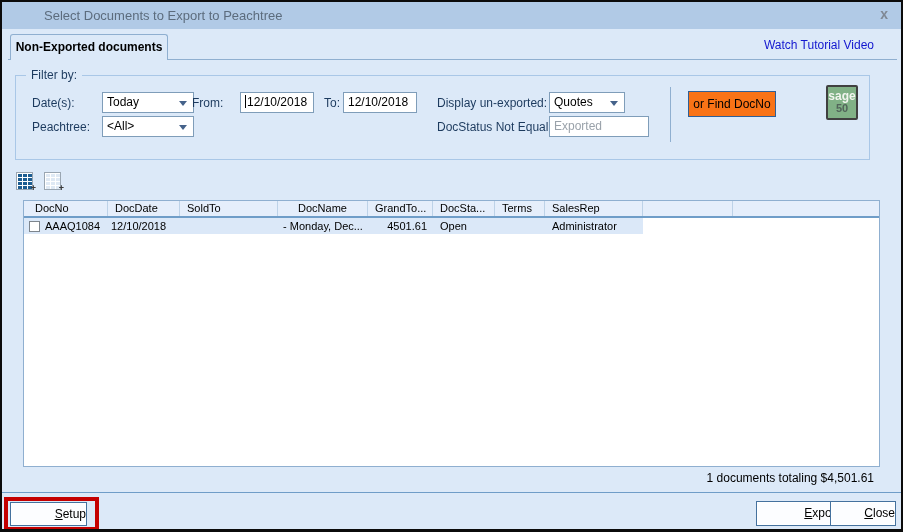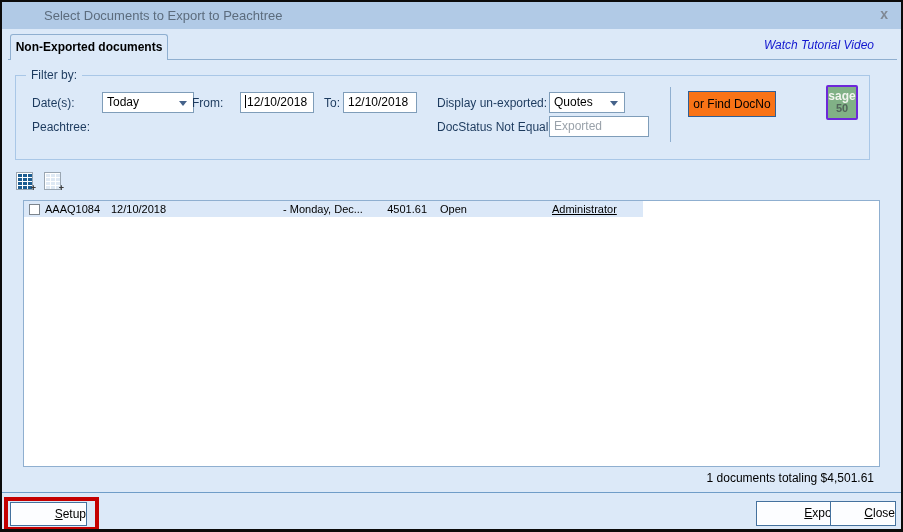--- a/index.html
+++ b/index.html
@@ -36,21 +36,21 @@
   .tab {
     position:absolute; left:8px; top:32px; width:158px; height:26px;
     background:#dce9f8;
     border:1px solid #8fafd0; border-bottom:none;
     border-radius:3px 3px 0 0;
     font-weight:bold; font-size:12px; color:#000;
     text-align:center; line-height:25px;
   }
   .tutorial-link {
     position:absolute; right:27px; top:36px;
-    color:#1216cf; font-size:12px; cursor:pointer;font-style:italic;
+    color:#1216cf; font-size:12px; cursor:pointer;
   }
 
   
   .groupbox {
     position:absolute; left:13px; top:73px; width:855px; height:85px;
     border:1px solid #a9c7e7;
   }
   .groupbox .legend {
     position:absolute; left:10px; top:-8px;
     background:#dce9f8; padding:0 5px;
@@ -75,21 +75,21 @@
   .vdivider { position:absolute; left:668px; top:85px; width:1px; height:55px; background:#8fafd0; }
 
   .find-btn {
     position:absolute; left:686px; top:89px; width:88px; height:26px;
     background:#f97316; border:1px solid #2f5f96;
     font-size:12px; color:#000; text-align:center; line-height:24px; cursor:pointer;
   }
 
   .sage-logo {
     position:absolute; left:824px; top:83px; width:32px; height:35px;
-    background:#81b186; border:2px solid #6d28d9; border-radius:2px;
+    background:#81b186; border:2px solid #404040; border-radius:2px;
     text-align:center; line-height:1;
   }
   .sage-logo .l1 { display:block; margin-top:3px; font-weight:bold; font-size:12px; color:#f2f5ef; letter-spacing:0; }
   .sage-logo .l2 { display:block; margin-top:1px; font-weight:bold; font-size:11px; color:#52645a; }
 
   
   .mini-icon { position:absolute; top:170px; width:20px; height:20px; cursor:pointer; }
   .mini-icon .frame {
     position:absolute; left:0; top:0; width:17px; height:18px;
     border:1px solid #9aa6b2; background:#fff;
@@ -170,20 +170,24 @@
     <span class="legend">Filter by:</span>
   </div>
 
   <span class="flabel" style="left:30px; top:93px;">Date(s):</span>
   <div class="combo" style="left:100px; top:90px; width:92px;">
     <span>Today</span>
     <span class="arrow"></span>
   </div>
 
   <span class="flabel" style="left:30px; top:117px;">Peachtree:</span>
+  <div class="combo" style="left:100px; top:114px; width:92px;">
+    <span>&lt;All&gt;</span>
+    <span class="arrow"></span>
+  </div>
 
   <span class="flabel" style="left:190px; top:93px;">From:</span>
   <div class="tfield" style="left:238px; top:90px; width:74px;">
     <span class="caret"></span><span>12/10/2018</span>
   </div>
 
   <span class="flabel" style="left:322px; top:93px;">To:</span>
   <div class="tfield" style="left:341px; top:90px; width:74px;">
     <span>12/10/2018</span>
   </div>
@@ -239,31 +243,43 @@
         <i class="c"></i>
         <i class="c"></i>
       <i class="c"></i>
         <i class="c"></i>
         <i class="c"></i>
     </span>
     <span class="plus">+</span>
   </div>
 
   <div class="grid">
+    <div class="grid-header">
+      <div class="gh-cell" style="width:84px; padding-left:11px;">DocNo</div>
+      <div class="gh-cell" style="width:72px;">DocDate</div>
+      <div class="gh-cell" style="width:98px;">SoldTo</div>
+      <div class="gh-cell center" style="width:90px;">DocName</div>
+      <div class="gh-cell" style="width:65px;">GrandTo...</div>
+      <div class="gh-cell" style="width:62px;">DocSta...</div>
+      <div class="gh-cell" style="width:50px;">Terms</div>
+      <div class="gh-cell" style="width:98px;">SalesRep</div>
+      <div class="gh-cell nofill" style="width:90px;"></div>
+      <div class="gh-cell last" style="flex:1;"></div>
+    </div>
     <div class="grid-row">
       <div class="gr-cell" style="width:84px; padding-left:5px;">
         <span class="rowcheck"></span><span>AAAQ1084</span>
       </div>
       <div class="gr-cell" style="width:72px; padding-left:3px;">12/10/2018</div>
       <div class="gr-cell" style="width:98px;"></div>
       <div class="gr-cell center" style="width:90px;">- Monday, Dec...</div>
       <div class="gr-cell right" style="width:65px;">4501.61</div>
       <div class="gr-cell" style="width:62px;">Open</div>
       <div class="gr-cell" style="width:50px;"></div>
-      <div class="gr-cell" style="width:98px;text-decoration:underline;">Administrator</div>
+      <div class="gr-cell" style="width:98px;">Administrator</div>
       <div class="gr-cell plain" style="flex:1;"></div>
     </div>
   </div>
 
   <span class="summary">1 documents totaling $4,501.61</span>
   <div class="bottom-sep"></div>
 
   <div class="btn setup-btn"><span>Setup</span></div>
   <div class="red-box"></div>
 

